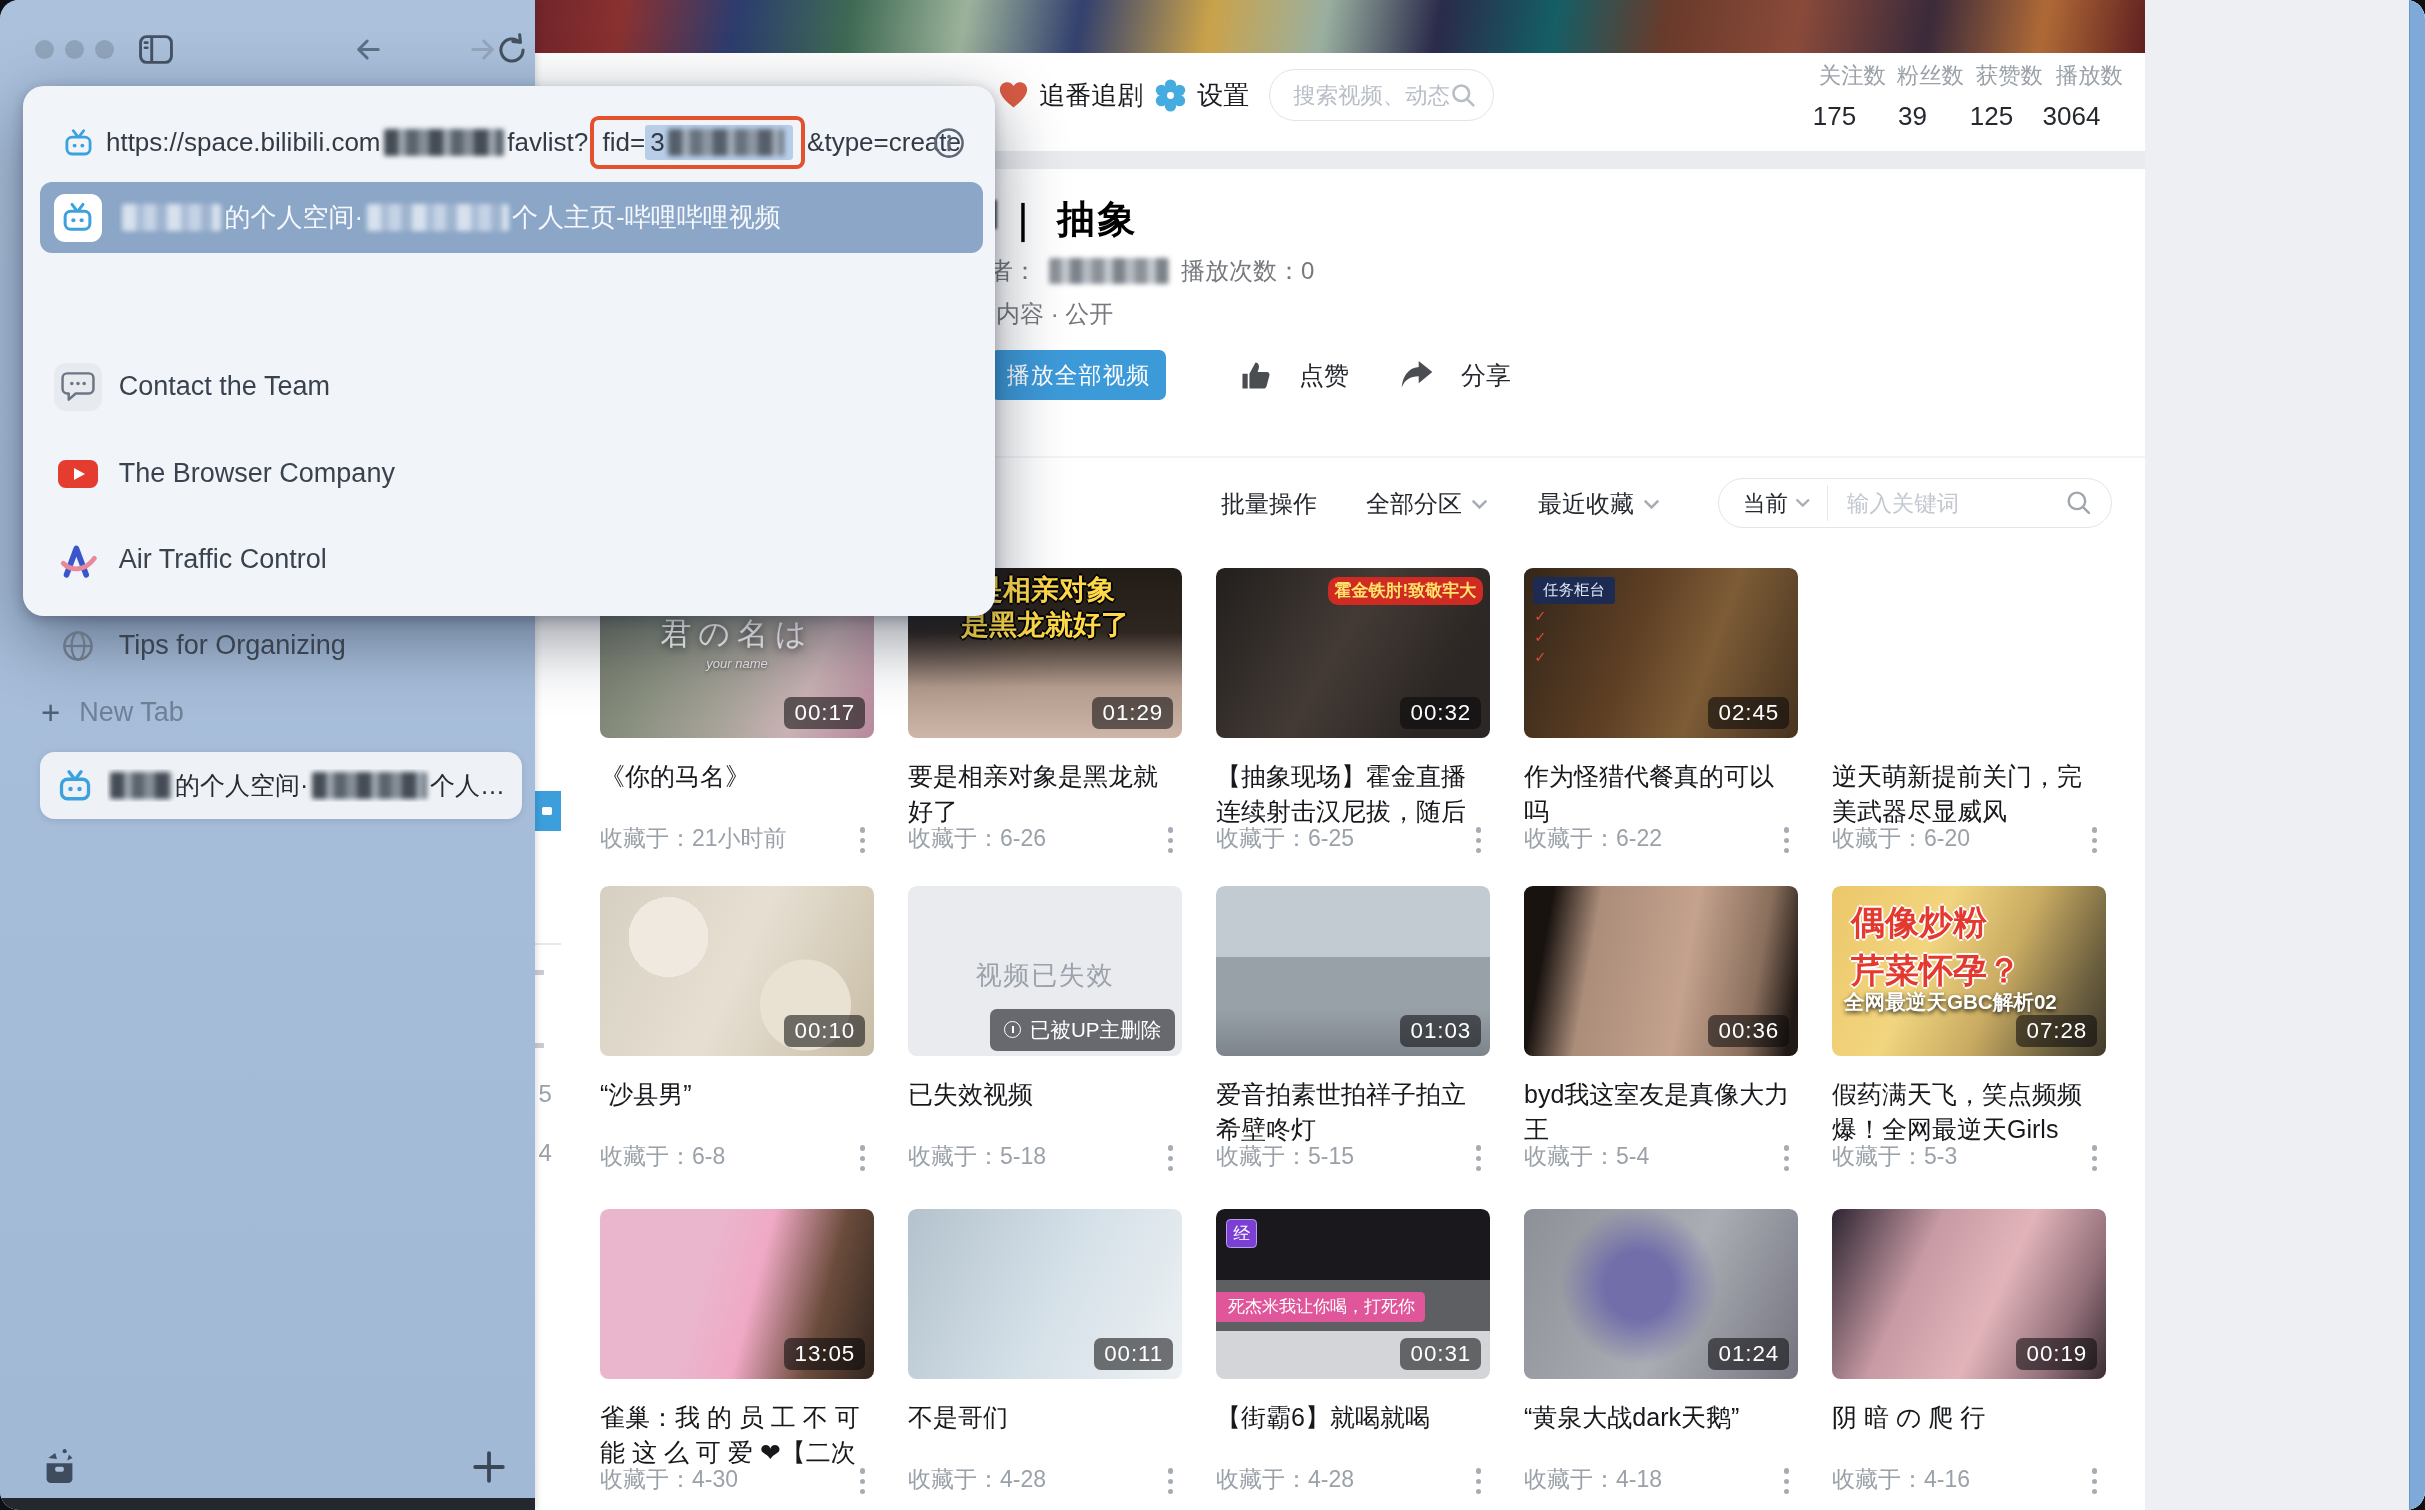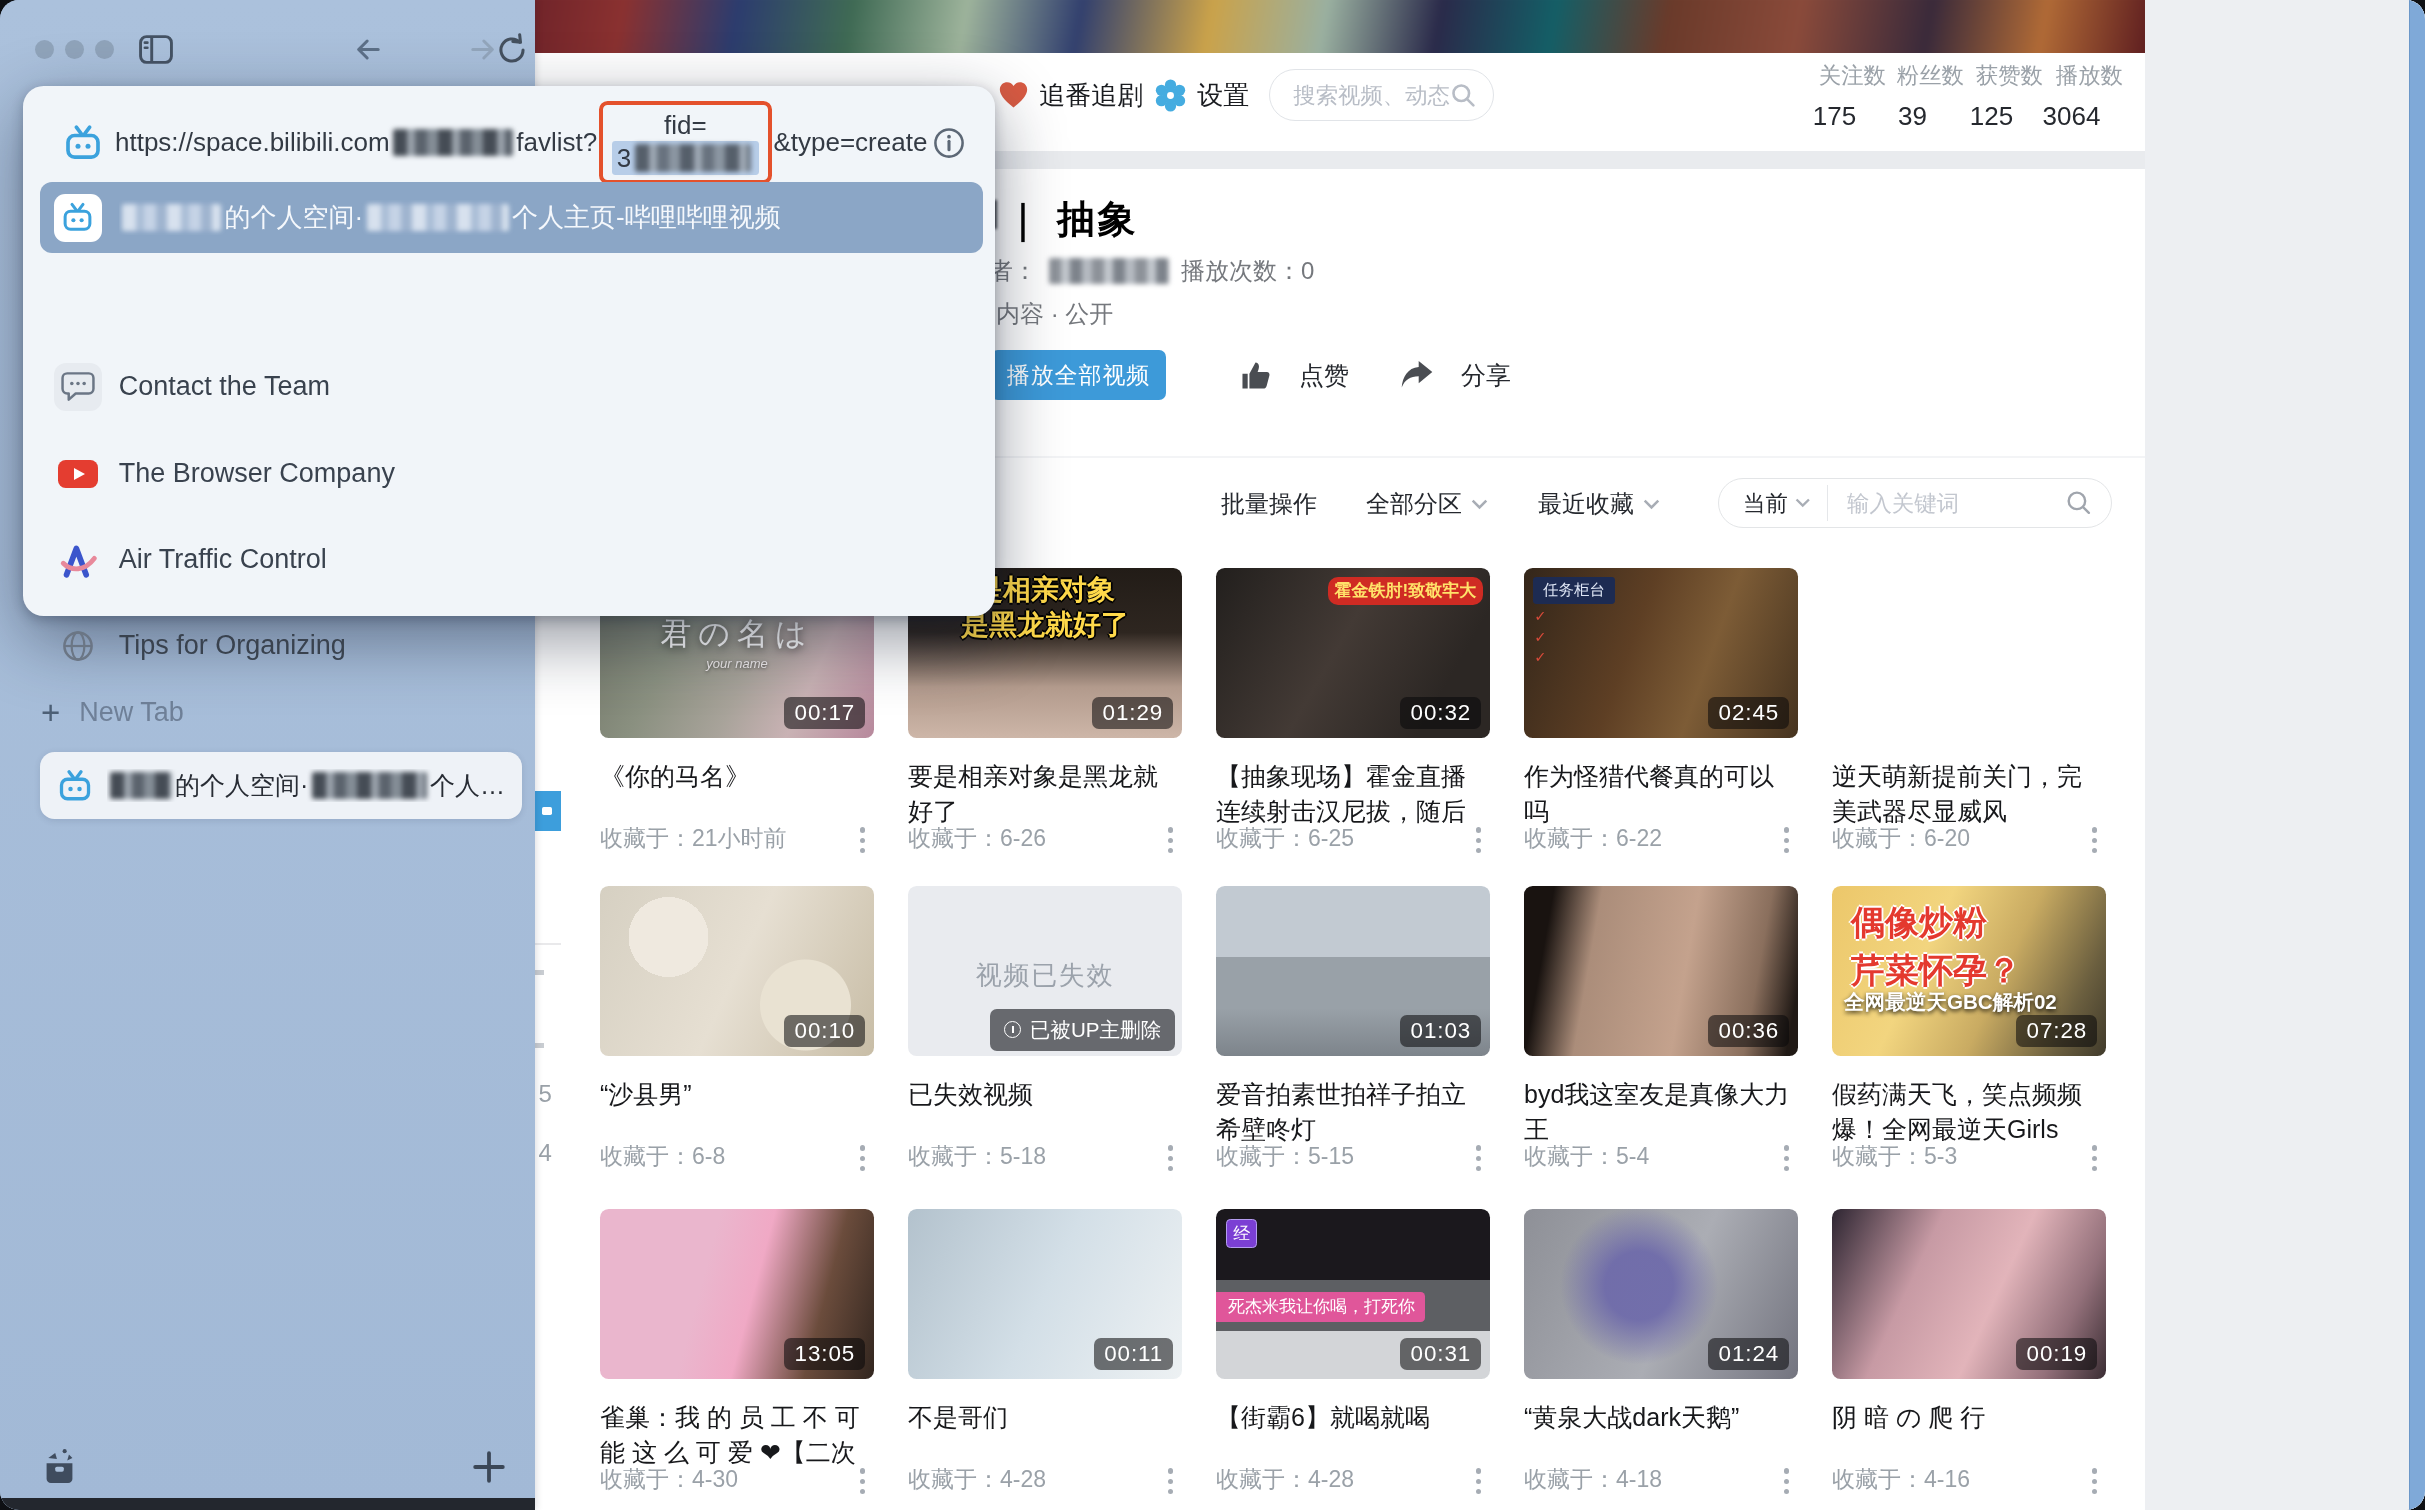--- a/index.html
+++ b/index.html
@@ -127,21 +127,21 @@
   #dock-strip{position:absolute;left:0;bottom:0;width:535px;height:12px;background:#23272e;border-radius:0 0 0 19px;}
 
   
   #dropdown{position:absolute;left:23px;top:86px;width:972px;height:530px;background:#f1f5f9;border-radius:20.6px;
     box-shadow:0 22.4px 69px rgba(15,25,45,.45),0 3.4px 12px rgba(15,25,45,.25);z-index:40;}
   #url-row{position:absolute;left:40px;top:29px;right:34px;height:55px;display:flex;align-items:center;gap:12px;}
   #url-text{font-size:26px;color:#333a44;display:flex;align-items:center;white-space:nowrap;}
   .redact{display:inline-block;height:27.5px;border-radius:2.6px;filter:blur(2.6px);margin:0 3.4px;
     background:repeating-linear-gradient(90deg,#454c55 0 13.8px,#9aa2ab 13.8px 22.4px,#5b636d 22.4px 34px,#848d96 34px 45px);}
   .redact.light{background:repeating-linear-gradient(90deg,#d7e1ee 0 13.8px,#a9bdd6 13.8px 22.4px,#c5d3e6 22.4px 34px,#9fb4cf 34px 45px);}
-  #fid-box{display:inline-flex;align-items:center;border:4.3px solid #e4512c;border-radius:8.6px;padding:5.2px 8.6px;margin:0 1.7px;flex-direction:column;}
+  #fid-box{display:inline-flex;align-items:center;border:4.3px solid #e4512c;border-radius:8.6px;padding:5.2px 8.6px;margin:0 1.7px;}
   #fid-sel{display:inline-flex;align-items:center;background:#b7cde8;border-radius:3.4px;padding:1.7px 5.2px;}
   #info-btn{position:absolute;right:29px;top:40px;width:34px;height:34px;cursor:pointer;}
   #sel-row{position:absolute;left:17px;top:96px;width:943px;height:71px;background:#8ba6c6;border-radius:12px;
     display:flex;align-items:center;padding:0 13.8px;gap:17px;cursor:pointer;}
   #sel-row .tile{width:48px;height:48px;background:#fff;border-radius:11.2px;display:flex;align-items:center;justify-content:center;flex:none;}
   #sel-row .stext{font-size:26px;color:#f5f8fc;display:flex;align-items:center;white-space:nowrap;overflow:hidden;}
   .sugg{position:absolute;left:17px;width:943px;height:79px;display:flex;align-items:center;padding:0 13.8px;gap:17px;
     border-radius:12px;cursor:pointer;}
   .sugg .tile{width:48px;height:48px;border-radius:12px;display:flex;align-items:center;justify-content:center;flex:none;}
   .sugg .tile.bg{background:#e7ebf0;}

